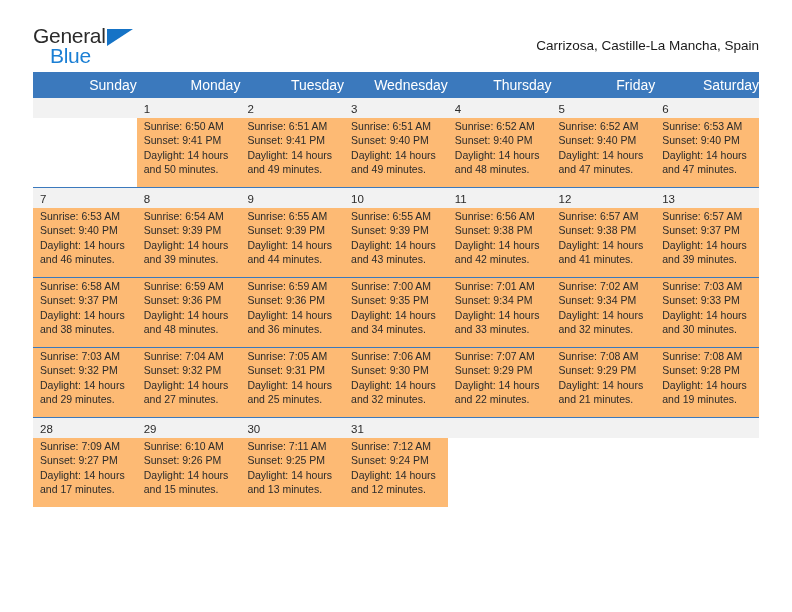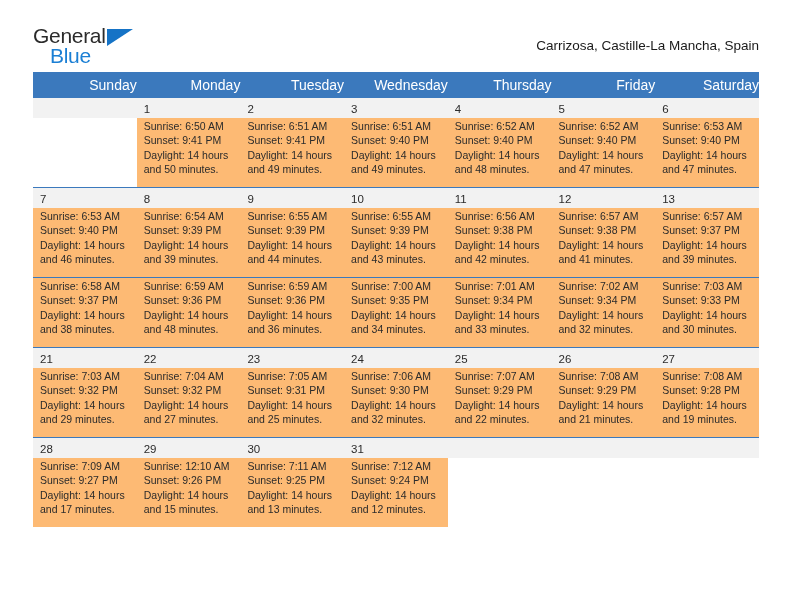--- a/index.html
+++ b/index.html
@@ -318,29 +318,20 @@
           <td>
             <span class="info-line">Sunrise: 7:03 AM</span>
             <span class="info-line">Sunset: 9:33 PM</span>
             <span class="info-line">Daylight: 14 hours</span>
             <span class="info-line">and 30 minutes.</span>
           </td>
         </tr>
         <tr class="week-sep">
           <td colspan="7"></td>
         </tr>
-        <tr class="daynum-row">
-          <td>21</td>
-          <td>22</td>
-          <td>23</td>
-          <td>24</td>
-          <td>25</td>
-          <td>26</td>
-          <td>27</td>
-        </tr>
         <tr class="info-row">
           <td>
             <span class="info-line">Sunrise: 7:03 AM</span>
             <span class="info-line">Sunset: 9:32 PM</span>
             <span class="info-line">Daylight: 14 hours</span>
             <span class="info-line">and 29 minutes.</span>
           </td>
           <td>
             <span class="info-line">Sunrise: 7:04 AM</span>
             <span class="info-line">Sunset: 9:32 PM</span>
@@ -391,21 +382,21 @@
           <td class="empty"></td>
         </tr>
         <tr class="info-row">
           <td>
             <span class="info-line">Sunrise: 7:09 AM</span>
             <span class="info-line">Sunset: 9:27 PM</span>
             <span class="info-line">Daylight: 14 hours</span>
             <span class="info-line">and 17 minutes.</span>
           </td>
           <td>
-            <span class="info-line">Sunrise: 12:10 AM</span>
+            <span class="info-line">Sunrise: 6:10 AM</span>
             <span class="info-line">Sunset: 9:26 PM</span>
             <span class="info-line">Daylight: 14 hours</span>
             <span class="info-line">and 15 minutes.</span>
           </td>
           <td>
             <span class="info-line">Sunrise: 7:11 AM</span>
             <span class="info-line">Sunset: 9:25 PM</span>
             <span class="info-line">Daylight: 14 hours</span>
             <span class="info-line">and 13 minutes.</span>
           </td>

